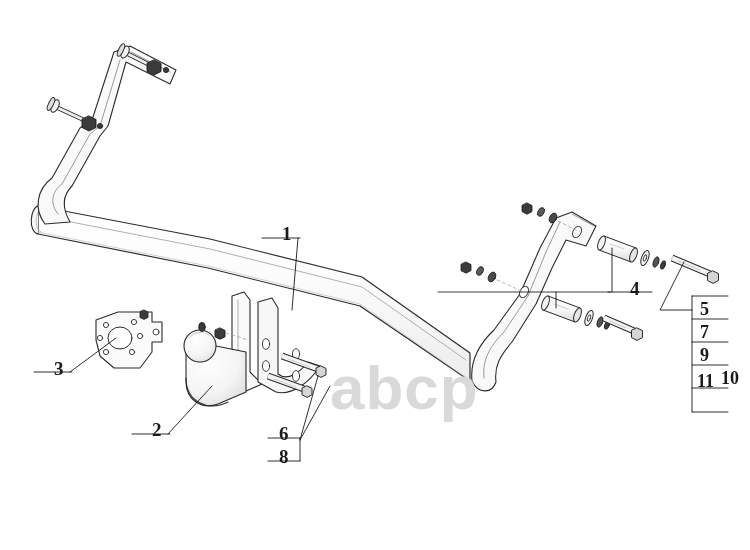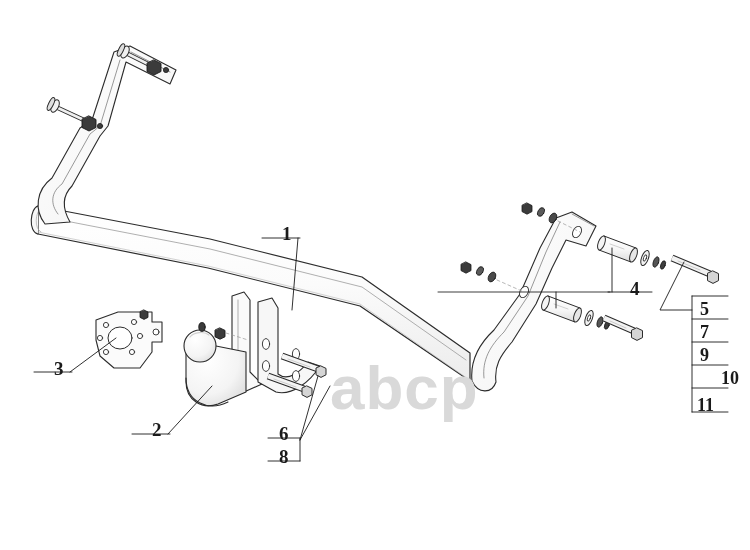--- a/index.html
+++ b/index.html
@@ -306,15 +306,15 @@
   <div class="callout" style="left:152px; top:420px;">2</div>
   <div class="callout" style="left:54px; top:359px;">3</div>
   <div class="callout" style="left:630px; top:279px;">4</div>
   <div class="callout" style="left:279px; top:424px;">6</div>
   <div class="callout" style="left:279px; top:447px;">8</div>
 
   <div class="stack-num" style="left:700px; top:300px;">5</div>
   <div class="stack-num" style="left:700px; top:323px;">7</div>
   <div class="stack-num" style="left:700px; top:346px;">9</div>
   <div class="stack-num" style="left:697px; top:369px;margin-left:24px;">10</div>
-  <div class="stack-num" style="left:697px; top:396px;">11</div>
+  <div class="stack-num" style="left:697px; top:372px;">11</div>
 
 </div>
 
 </body></html>

